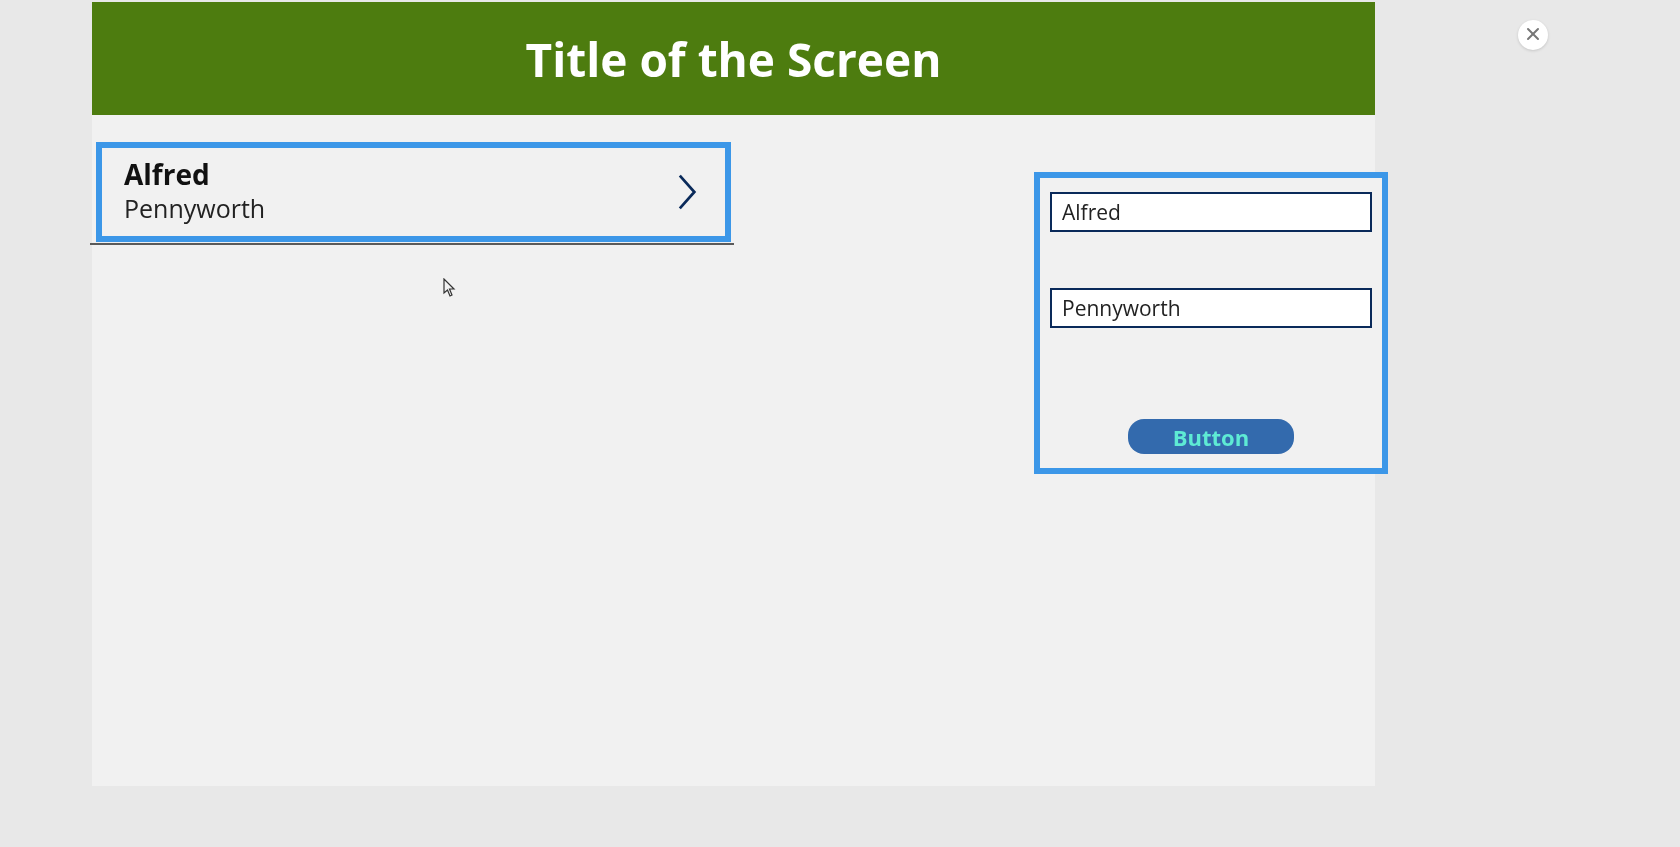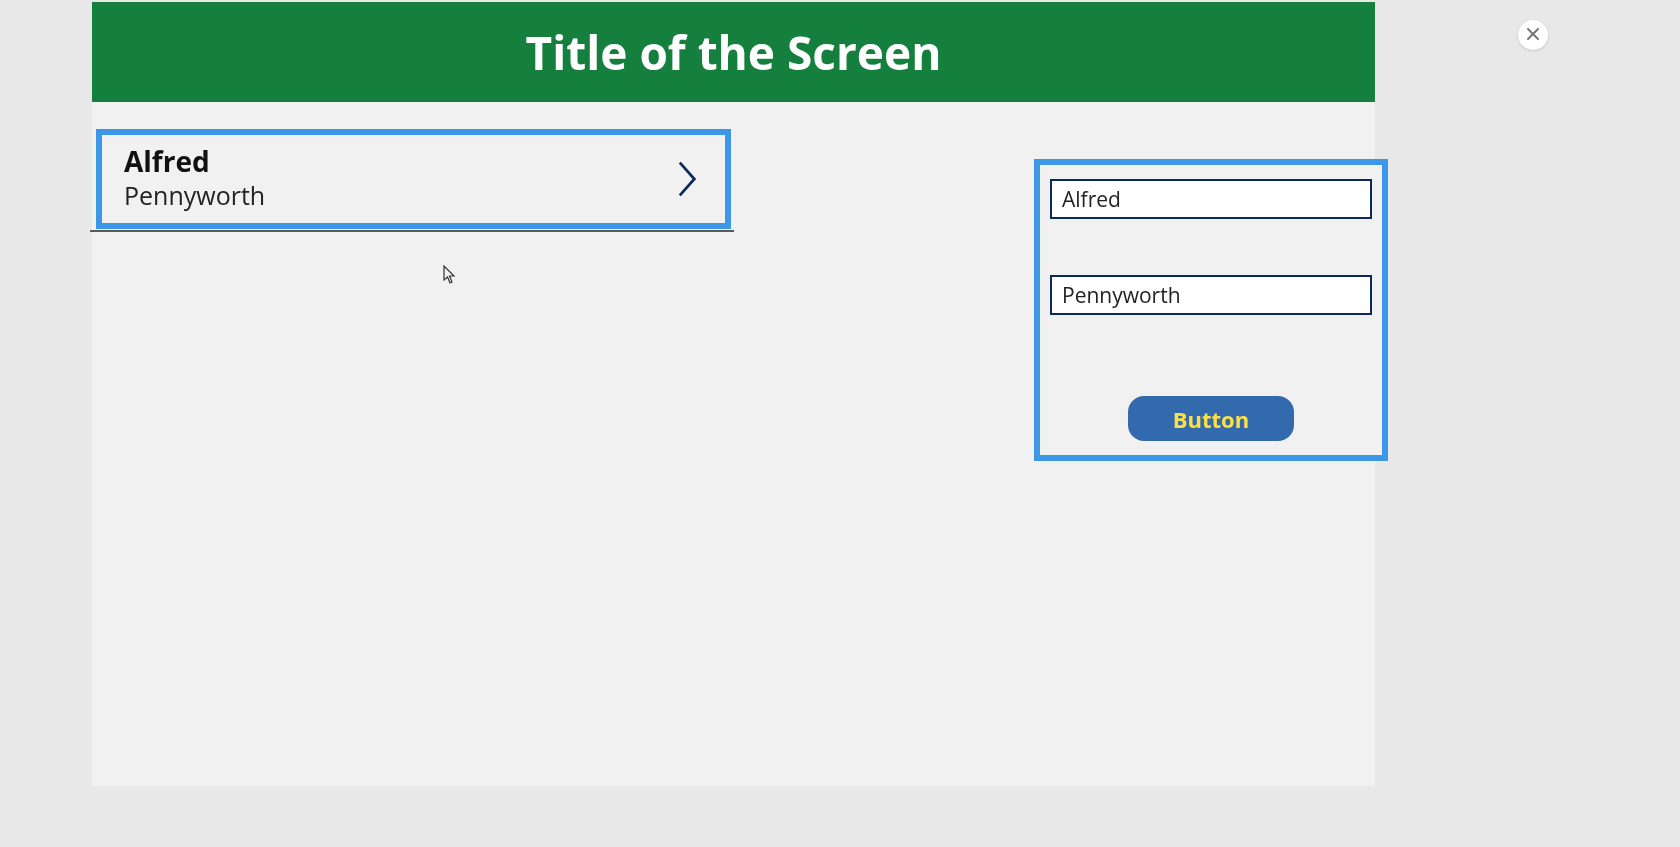--- a/index.html
+++ b/index.html
@@ -14,22 +14,22 @@
     .app-frame {
       position: absolute;
       left: 92px;
       top: 2px;
       width: 1283px;
       height: 784px;
       background: #f1f1f1;
     }
     .header-bar {
       width: 100%;
-      height: 100px;
-      background: #15803d;
+      height: 113px;
+      background: #4d7c0f;
       display: flex;
       align-items: center;
       justify-content: center;
     }
     .header-title {
       color: #ffffff;
       font-size: 46px;
       font-weight: 700;
     }
     .content-area {
@@ -97,23 +97,23 @@
     .input-spacer { height: 56px; }
     .button-row {
       flex: 1;
       display: flex;
       align-items: flex-end;
       justify-content: center;
       padding-bottom: 6px;
     }
     .primary-button {
       width: 166px;
-      height: 45px;
+      height: 35px;
       background: #336aad;
-      color: #fde047;
+      color: #5eead4;
       border: none;
       border-radius: 16px;
       font-size: 22px;
       font-weight: 700;
       cursor: pointer;
       font-family: inherit;
     }
     .close-button {
       position: absolute;
       top: 20px;

